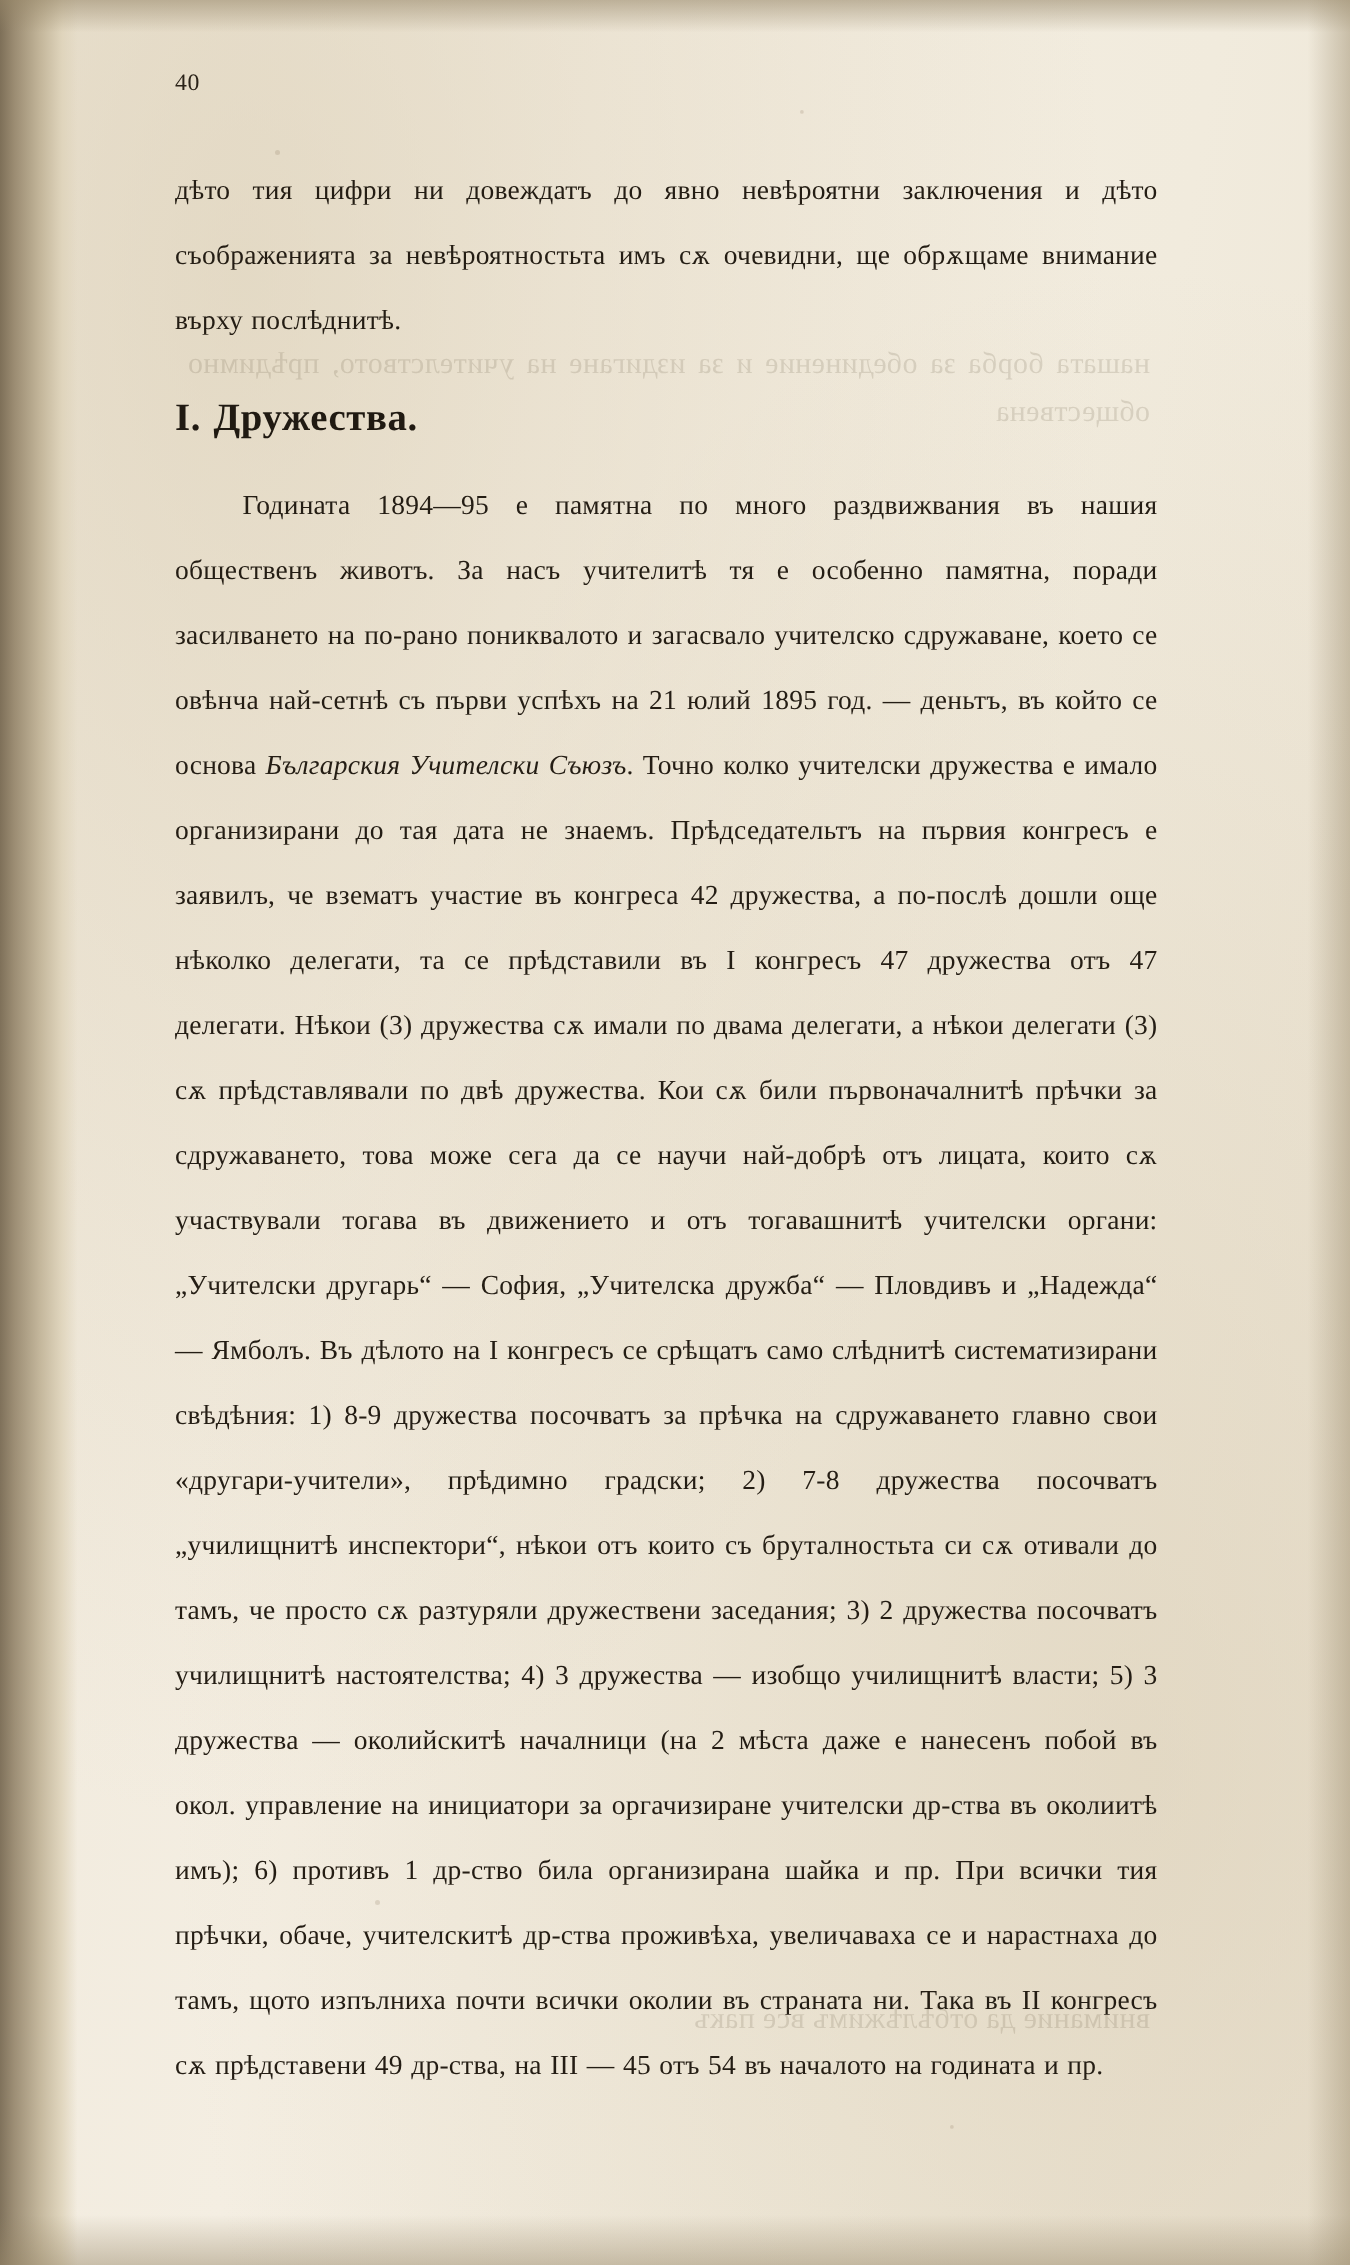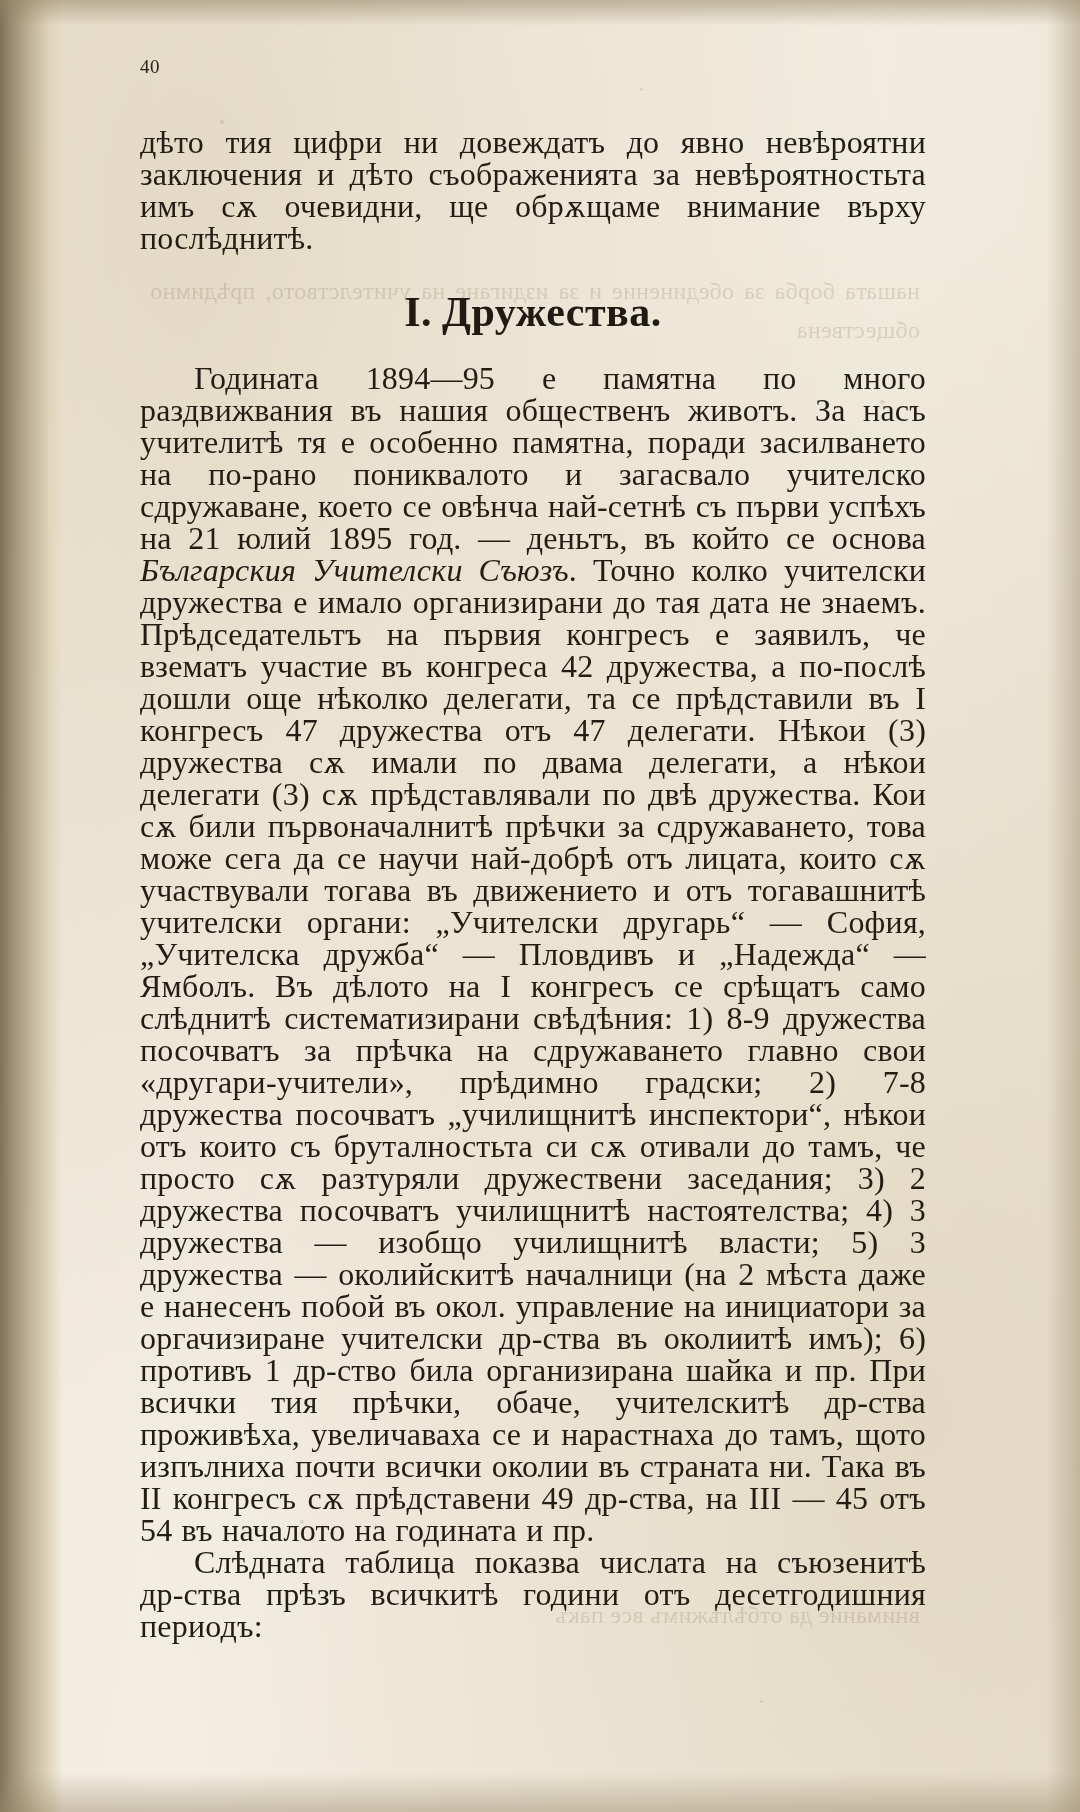--- a/index.html
+++ b/index.html
@@ -64,33 +64,33 @@
     top: 56px;
     width: 786px;
   }
   .folio {
     font-size: 19px;
     color: #2a2218;
     letter-spacing: 0.5px;
     margin-bottom: 48px;
   }
   .para {
-    font-size: 32px;
-    line-height: 32px;
+    font-size: 22px;
+    line-height: 52px;
     color: #241d14;
     text-align: justify;
     text-justify: inter-word;
     letter-spacing: 0.2px;
     word-spacing: 1px;
     margin: 0 0 0 0;
   }
   .para.indent { text-indent: 54px; }
   .heading {
-    text-align: center;
-    font-size: 42px;
+    text-align: left;
+    font-size: 31px;
     font-weight: bold;
     color: #201a12;
     margin: 34px 0 26px 0;
     letter-spacing: 0.5px;
   }
   .heading .numeral { margin-right: 10px; }
   .heading .dot { font-weight: bold; }
   .ital { font-style: italic; margin-top: 28px; }
 
   
@@ -133,16 +133,15 @@
     <div class="folio">40</div>
 
     <p class="para">дѣто тия цифри ни довеждатъ до явно невѣроятни заключения и дѣто съображенията за невѣроятностьта имъ сѫ очевидни, ще обрѫщаме внимание върху послѣднитѣ.</p>
 
     <div class="heading">
       <span class="numeral">I.</span><span>Дружества</span><span class="dot">.</span>
     </div>
 
     <p class="para indent"><span>Годината 1894—95 е памятна по много раздвижвания въ нашия общественъ животъ. За насъ учителитѣ тя е особенно памятна, поради засилването на по-рано пониквалото и загасвало учителско сдружаване, което се овѣнча най-сетнѣ съ първи успѣхъ на 21 юлий 1895 год. — деньтъ, въ който се основа </span><span class="ital">Българския Учителски Съюзъ</span><span>. Точно колко учителски дружества е имало организирани до тая дата не знаемъ. Прѣдседательтъ на първия конгресъ е заявилъ, че взематъ участие въ конгреса 42 дружества, а по-послѣ дошли още нѣколко делегати, та се прѣдставили въ I конгресъ 47 дружества отъ 47 делегати. Нѣкои (3) дружества сѫ имали по двама делегати, а нѣкои делегати (3) сѫ прѣдставлявали по двѣ дружества. Кои сѫ били първоначалнитѣ прѣчки за сдружаването, това може сега да се научи най-добрѣ отъ лицата, които сѫ участвували тогава въ движението и отъ тогавашнитѣ учителски органи: „Учителски другарь“ — София, „Учителска дружба“ — Пловдивъ и „Надежда“ — Ямболъ. Въ дѣлото на I конгресъ се срѣщатъ само слѣднитѣ систематизирани свѣдѣния: 1) 8-9 дружества посочватъ за прѣчка на сдружаването главно свои «другари-учители», прѣдимно градски; 2) 7-8 дружества посочватъ „училищнитѣ инспектори“, нѣкои отъ които съ бруталностьта си сѫ отивали до тамъ, че просто сѫ разтуряли дружествени заседания; 3) 2 дружества посочватъ училищнитѣ настоятелства; 4) 3 дружества — изобщо училищнитѣ власти; 5) 3 дружества — околийскитѣ началници (на 2 мѣста даже е нанесенъ побой въ окол. управление на инициатори за оргачизиране учителски др-ства въ околиитѣ имъ); 6) противъ 1 др-ство била организирана шайка и пр. При всички тия прѣчки, обаче, учителскитѣ др-ства проживѣха, увеличаваха се и нарастнаха до тамъ, щото изпълниха почти всички околии въ страната ни. Така въ II конгресъ сѫ прѣдставени 49 др-ства, на III — 45 отъ 54 въ началото на годината и пр.</span></p>
 
-    <p class="para indent">Слѣдната таблица показва числата на съюзенитѣ др-ства прѣзъ всичкитѣ години отъ десетгодишния периодъ:</p>
 
   </div>
 </div>
 
 </body></html>

